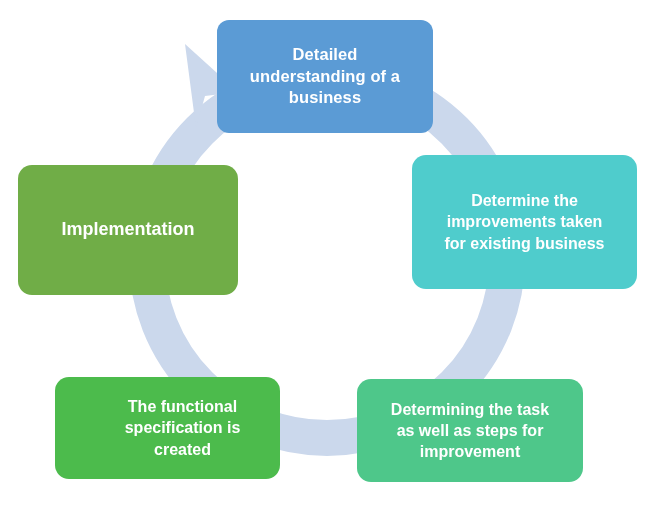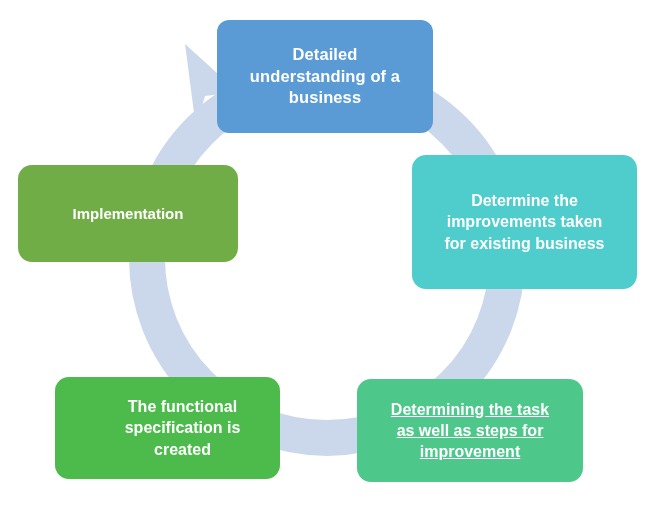--- a/index.html
+++ b/index.html
@@ -60,38 +60,37 @@
     height: 134px;
     font-size: 16px;
   }
   
   #node-task {
     left: 357px;
     top: 379px;
     width: 226px;
     height: 103px;
     font-size: 16px;
-    text-decoration: underline;
   }
   
   #node-specification {
     left: 55px;
     top: 377px;
     width: 225px;
     height: 102px;
     font-size: 16px;
     padding-left: 40px;
   }
   
   #node-implementation {
     left: 18px;
     top: 165px;
     width: 220px;
-    height: 97px;
-    font-size: 15px;
+    height: 130px;
+    font-size: 18px;
     justify-content: center;
   }
 </style>
 </head>
 <body>
 
 <div id="canvas" style="background: rgb(255, 255, 255);">
 
   <svg id="ring-layer" viewBox="0 0 655 518">
 

